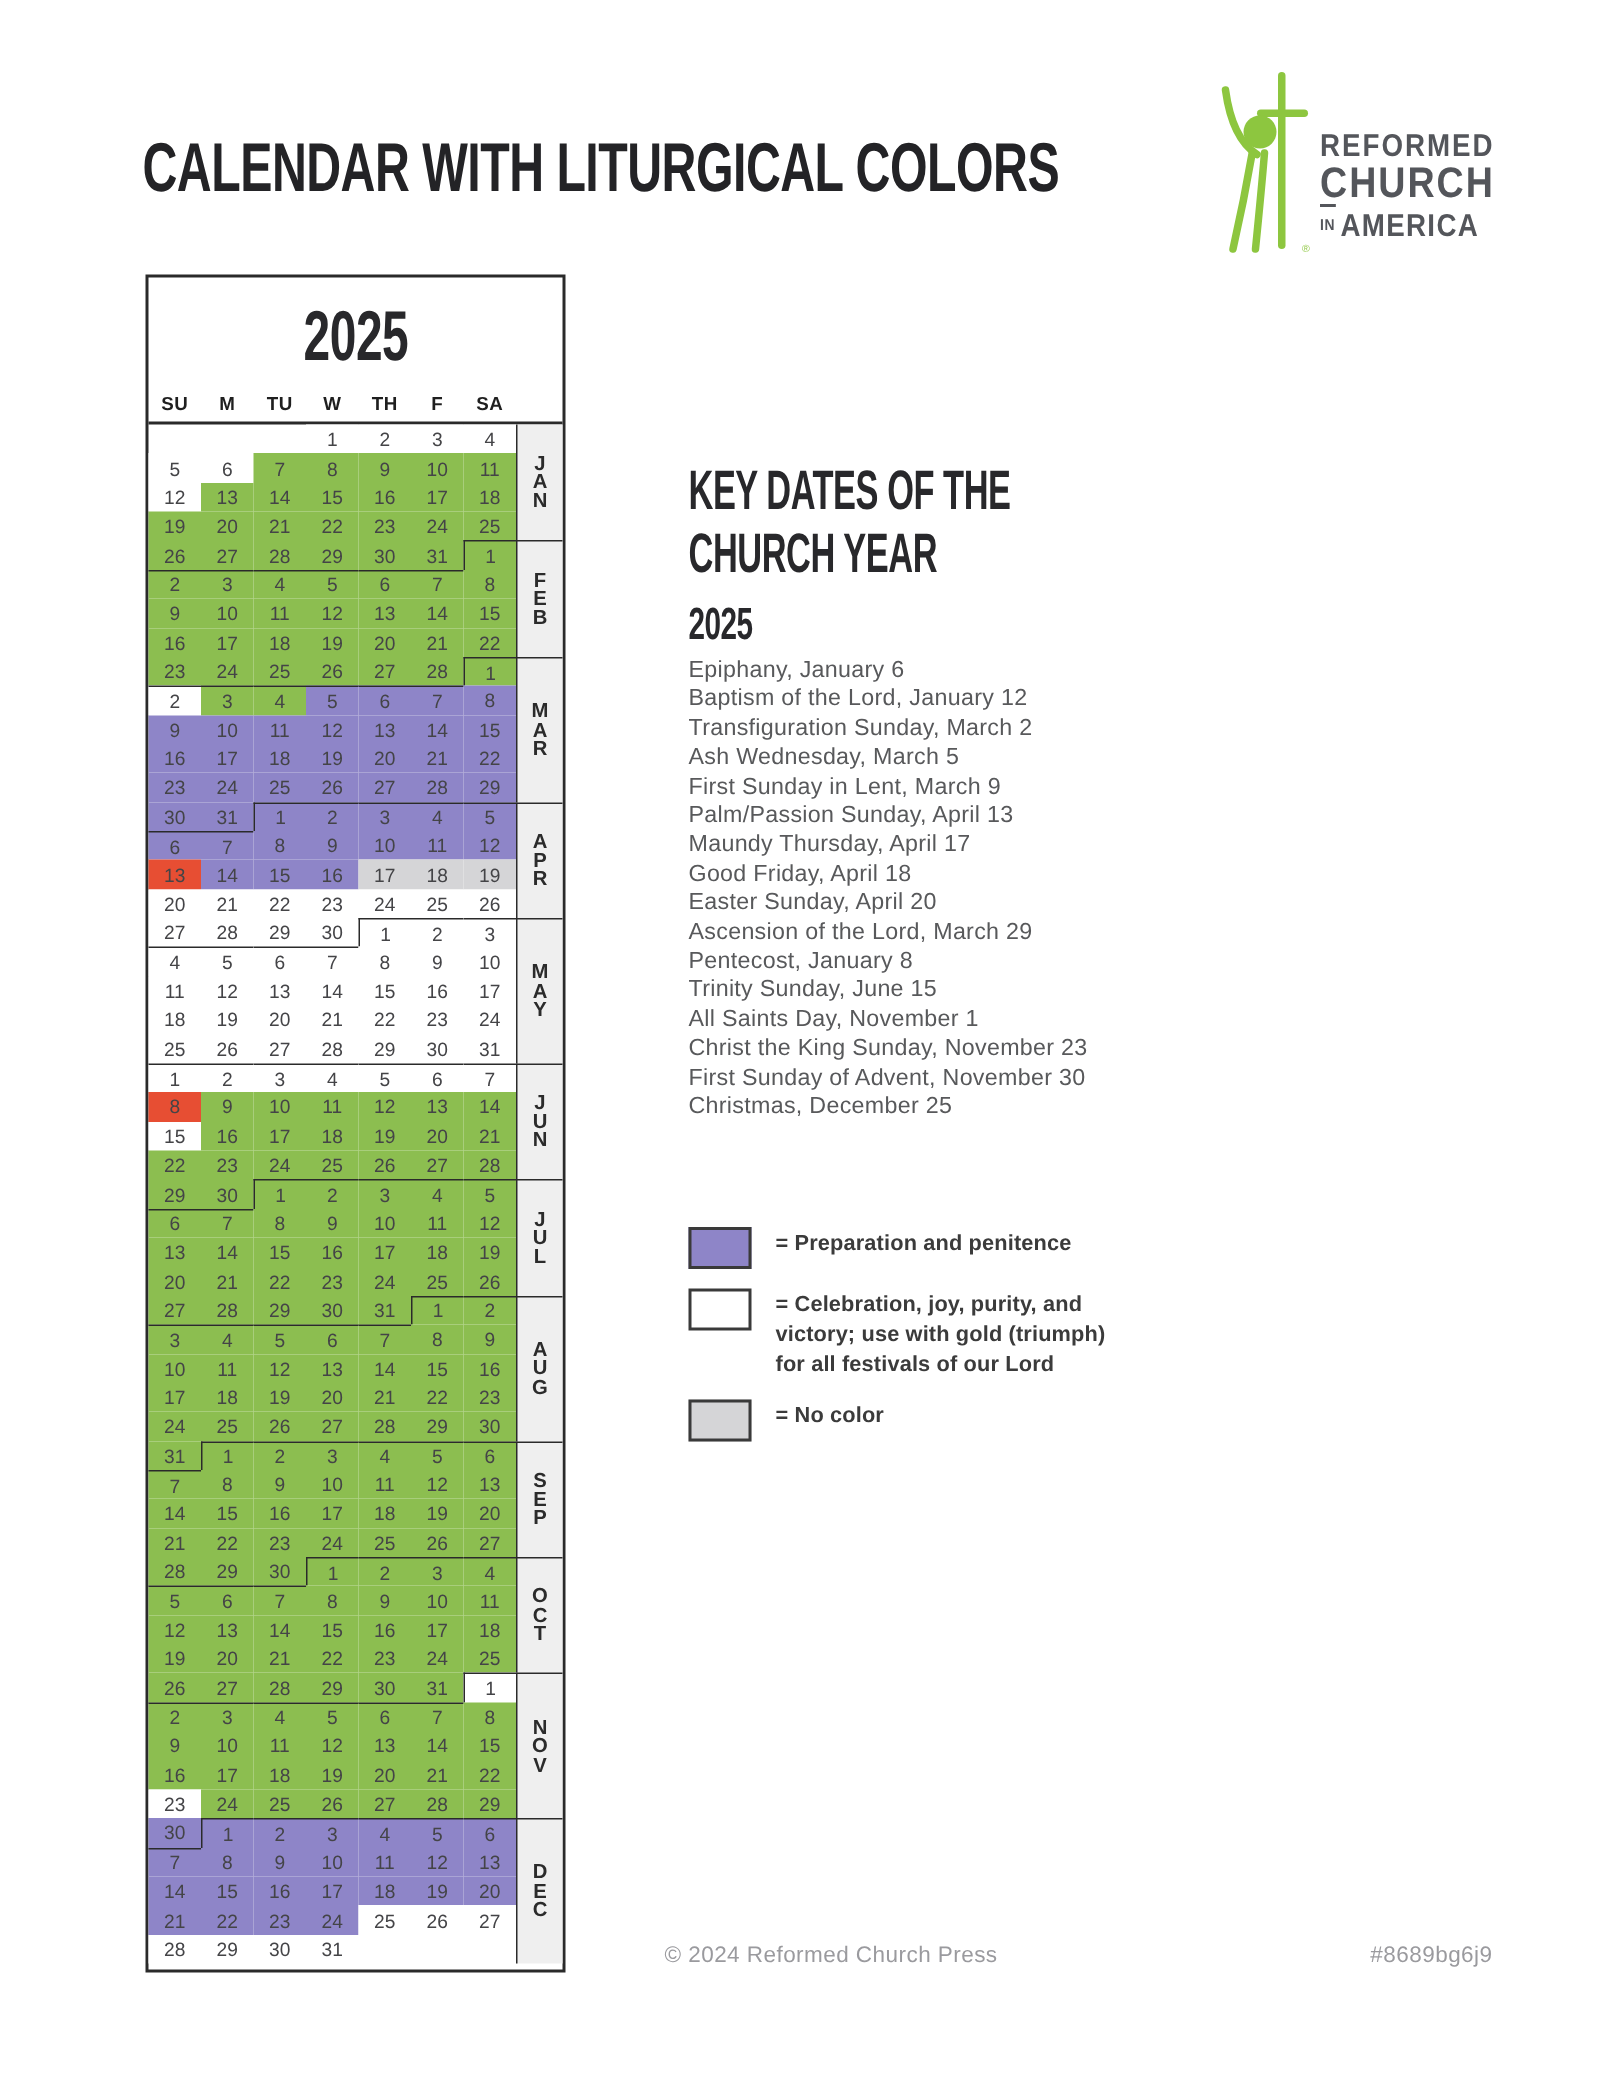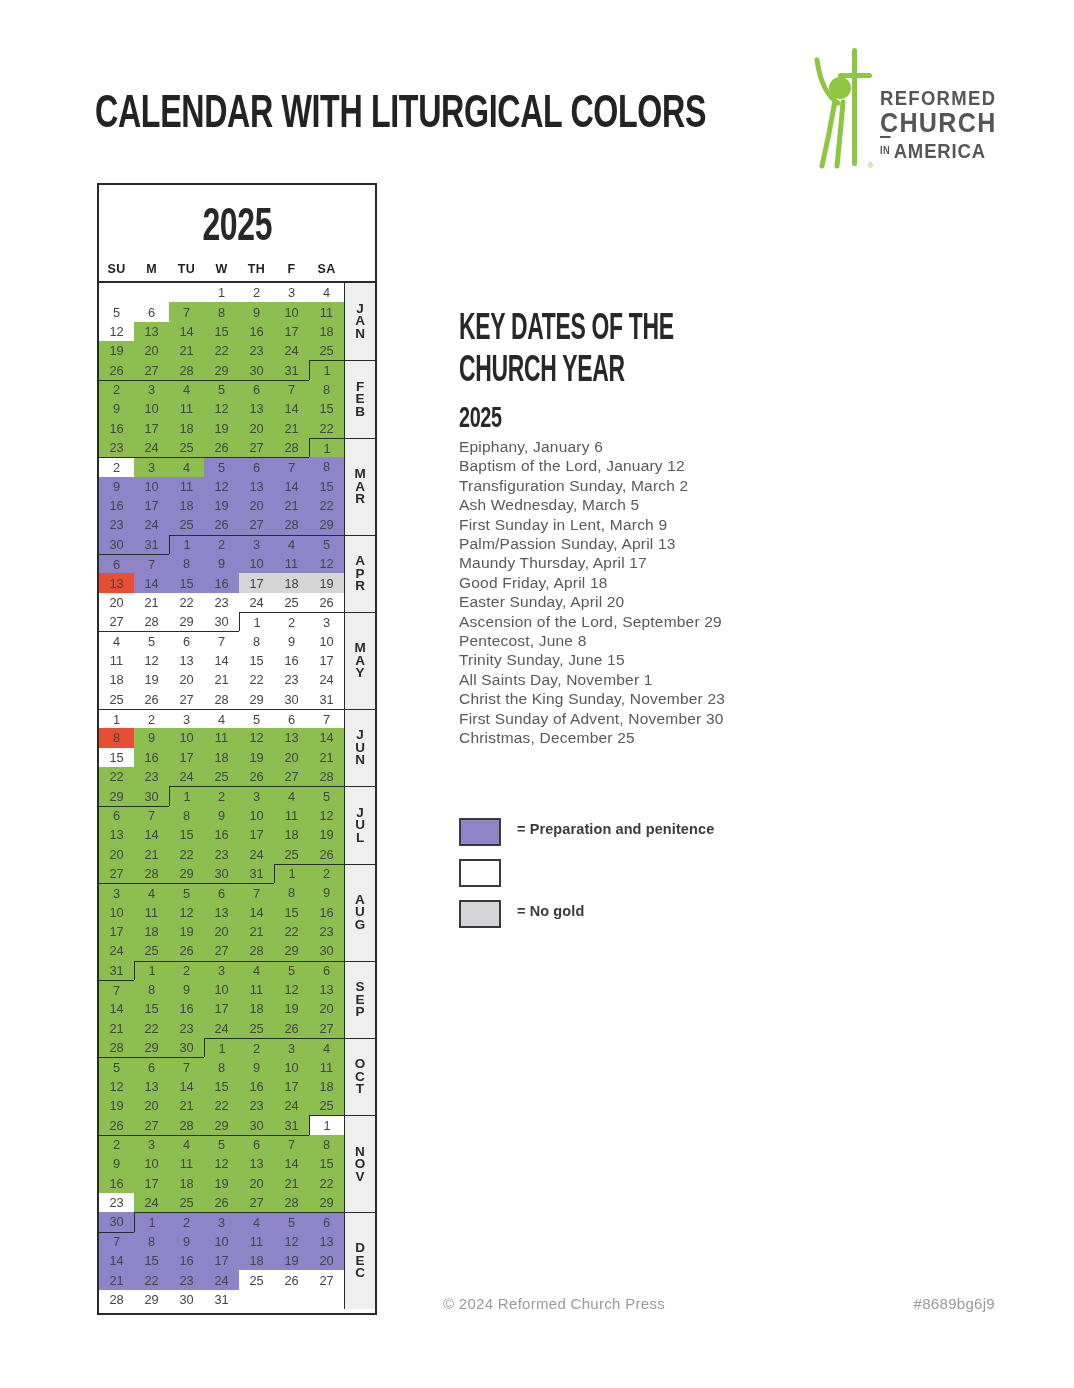--- a/index.html
+++ b/index.html
@@ -510,37 +510,40 @@
 <div class="abs kd-list" id="kd-list">
     <div>Epiphany, January 6</div>
     <div>Baptism of the Lord, January 12</div>
     <div>Transfiguration Sunday, March 2</div>
     <div>Ash Wednesday, March 5</div>
     <div>First Sunday in Lent, March 9</div>
     <div>Palm/Passion Sunday, April 13</div>
     <div>Maundy Thursday, April 17</div>
     <div>Good Friday, April 18</div>
     <div>Easter Sunday, April 20</div>
-    <div>Ascension of the Lord, September 29</div>
-    <div>Pentecost, June 8</div>
+    <div>Ascension of the Lord, March 29</div>
+    <div>Pentecost, January 8</div>
     <div>Trinity Sunday, June 15</div>
     <div>All Saints Day, November 1</div>
     <div>Christ the King Sunday, November 23</div>
     <div>First Sunday of Advent, November 30</div>
     <div>Christmas, December 25</div>
   </div>
 
 <div class="abs legend" id="legend">
     <div class="legend-item">
       <div class="legend-swatch" style="background: rgb(142, 133, 200);"></div>
       <div class="legend-text">= Preparation and penitence</div>
     </div>
     <div class="legend-item">
       <div class="legend-swatch" style="background: rgb(255, 255, 255);"></div>
+      <div class="legend-text">= Celebration, joy, purity, and
+victory; use with gold (triumph)
+for all festivals of our Lord</div>
     </div>
     <div class="legend-item">
       <div class="legend-swatch" style="background: rgb(213, 213, 215);"></div>
-      <div class="legend-text">= No gold</div>
+      <div class="legend-text">= No color</div>
     </div>
   </div>
 
 <div class="abs footer-left">© 2024 Reformed Church Press</div>
 <div class="abs footer-right">#8689bg6j9</div>
 
 </body></html>

